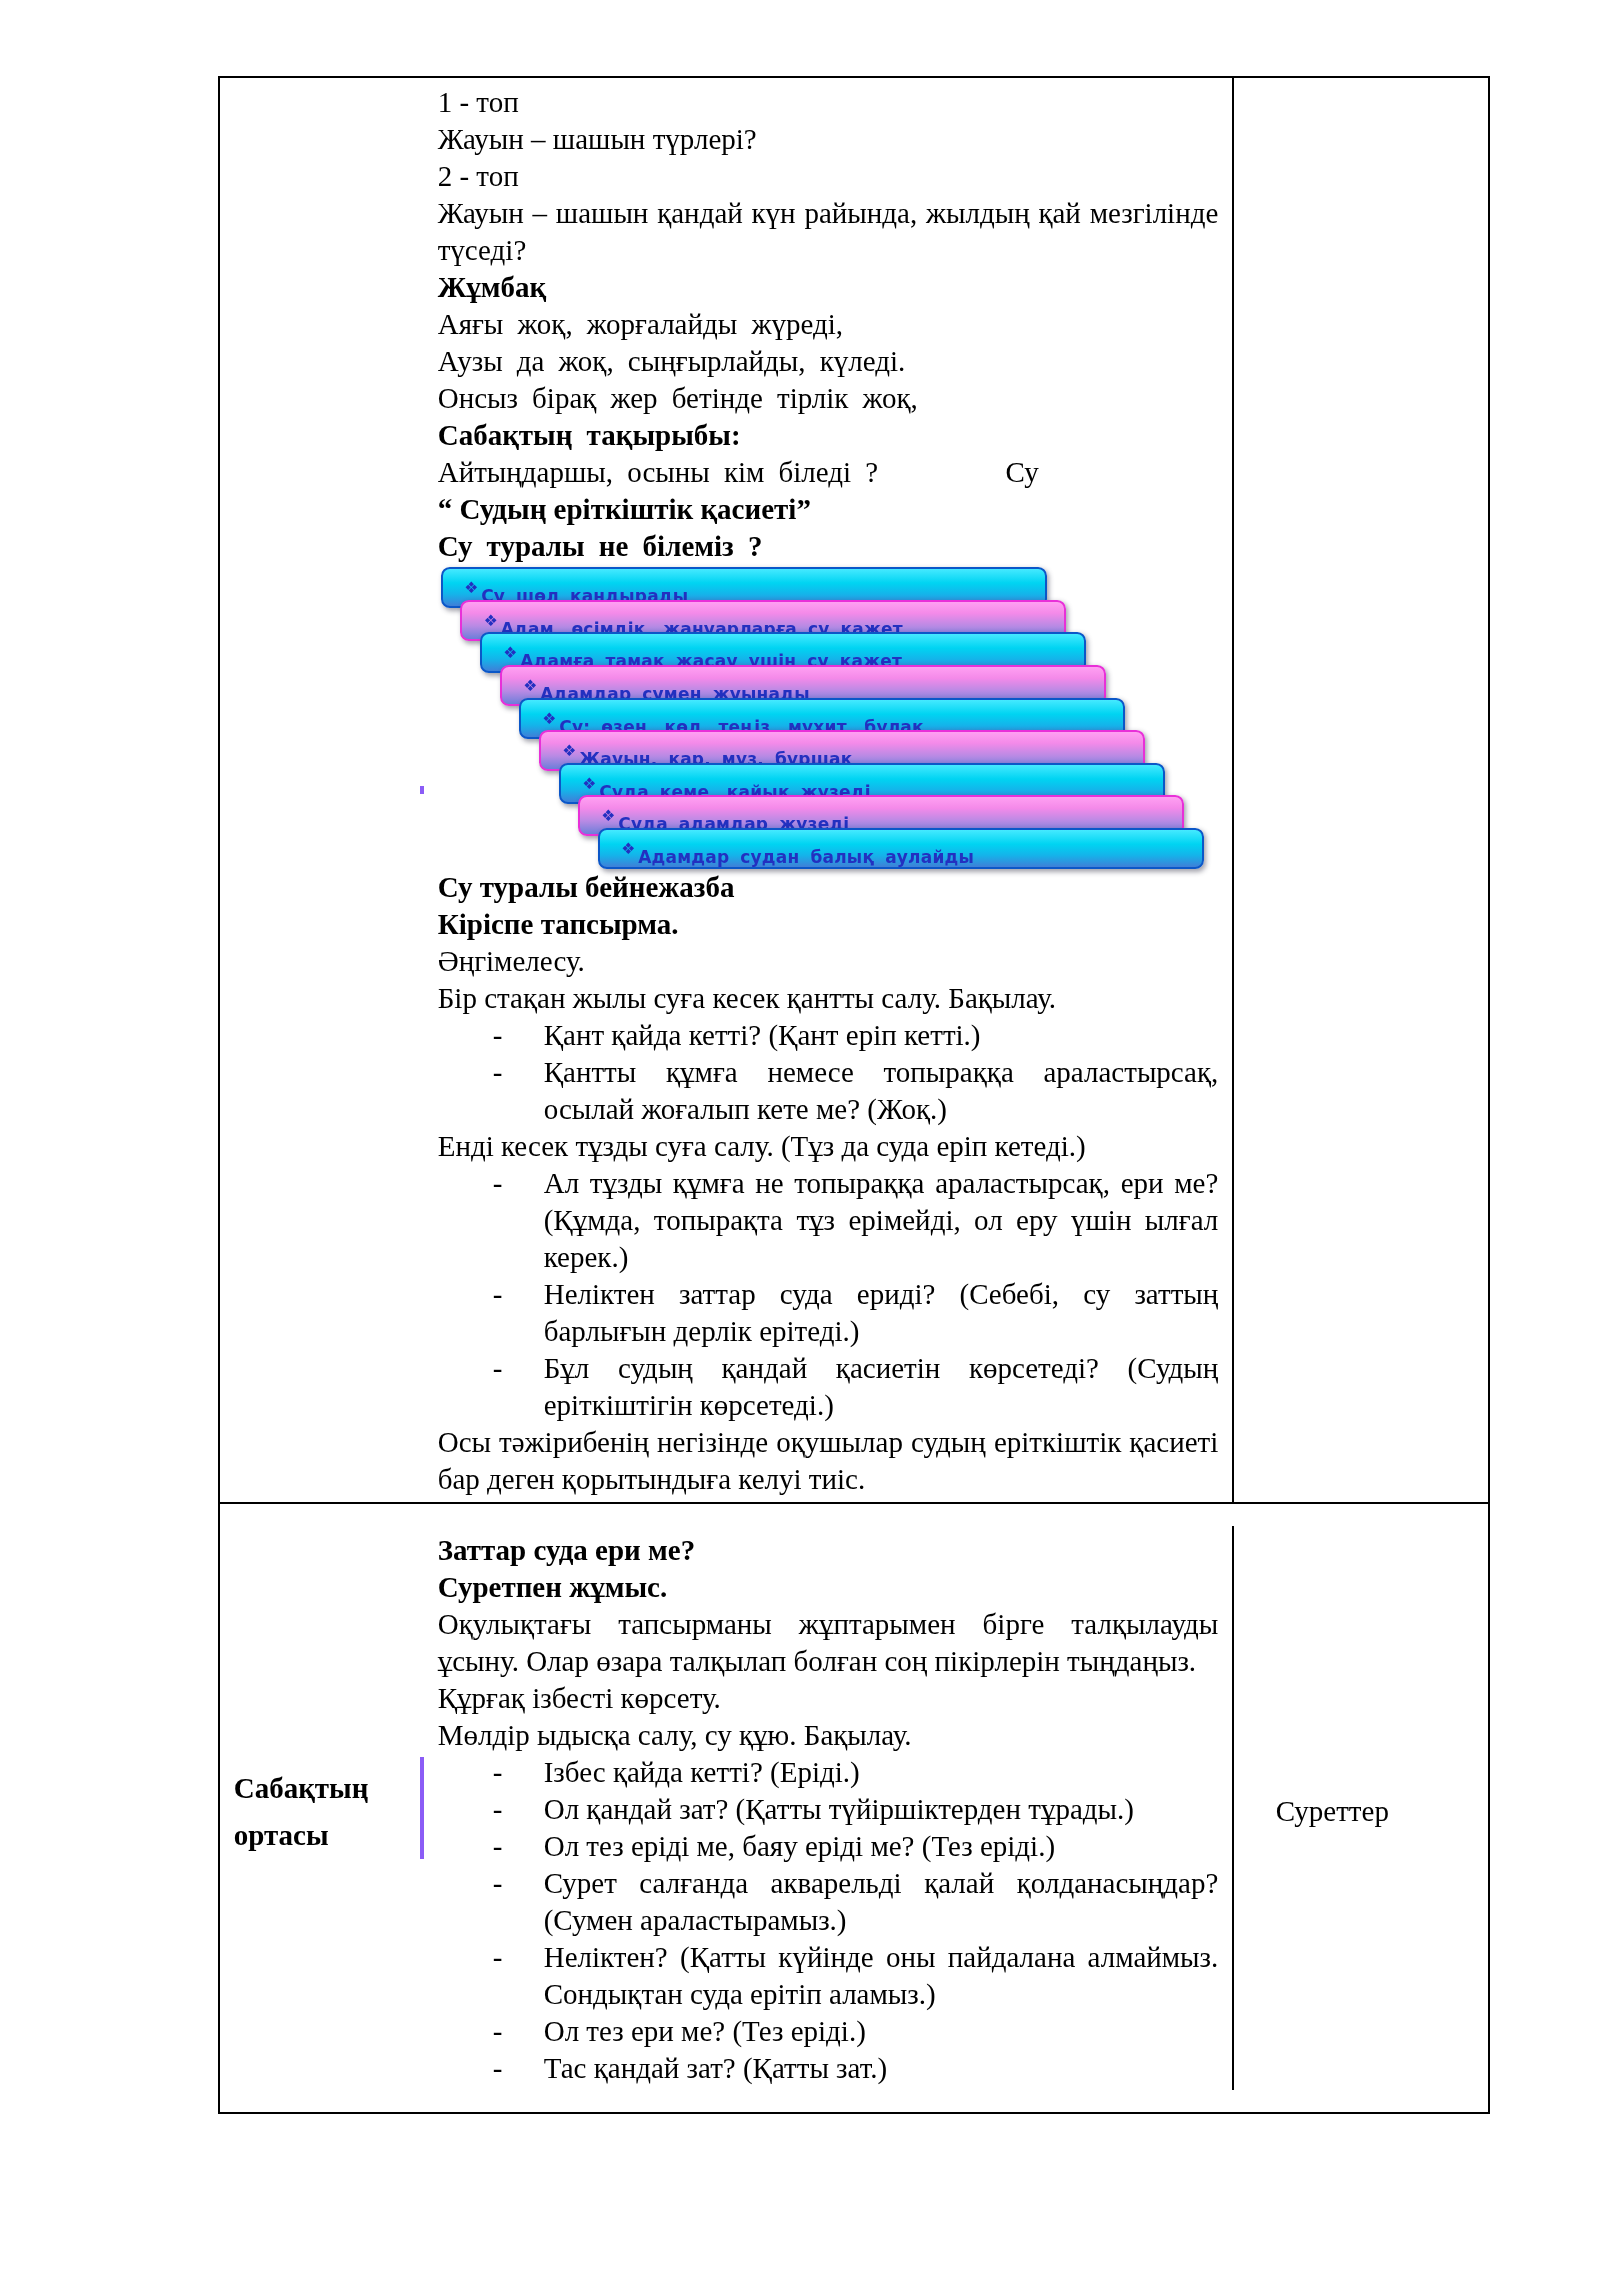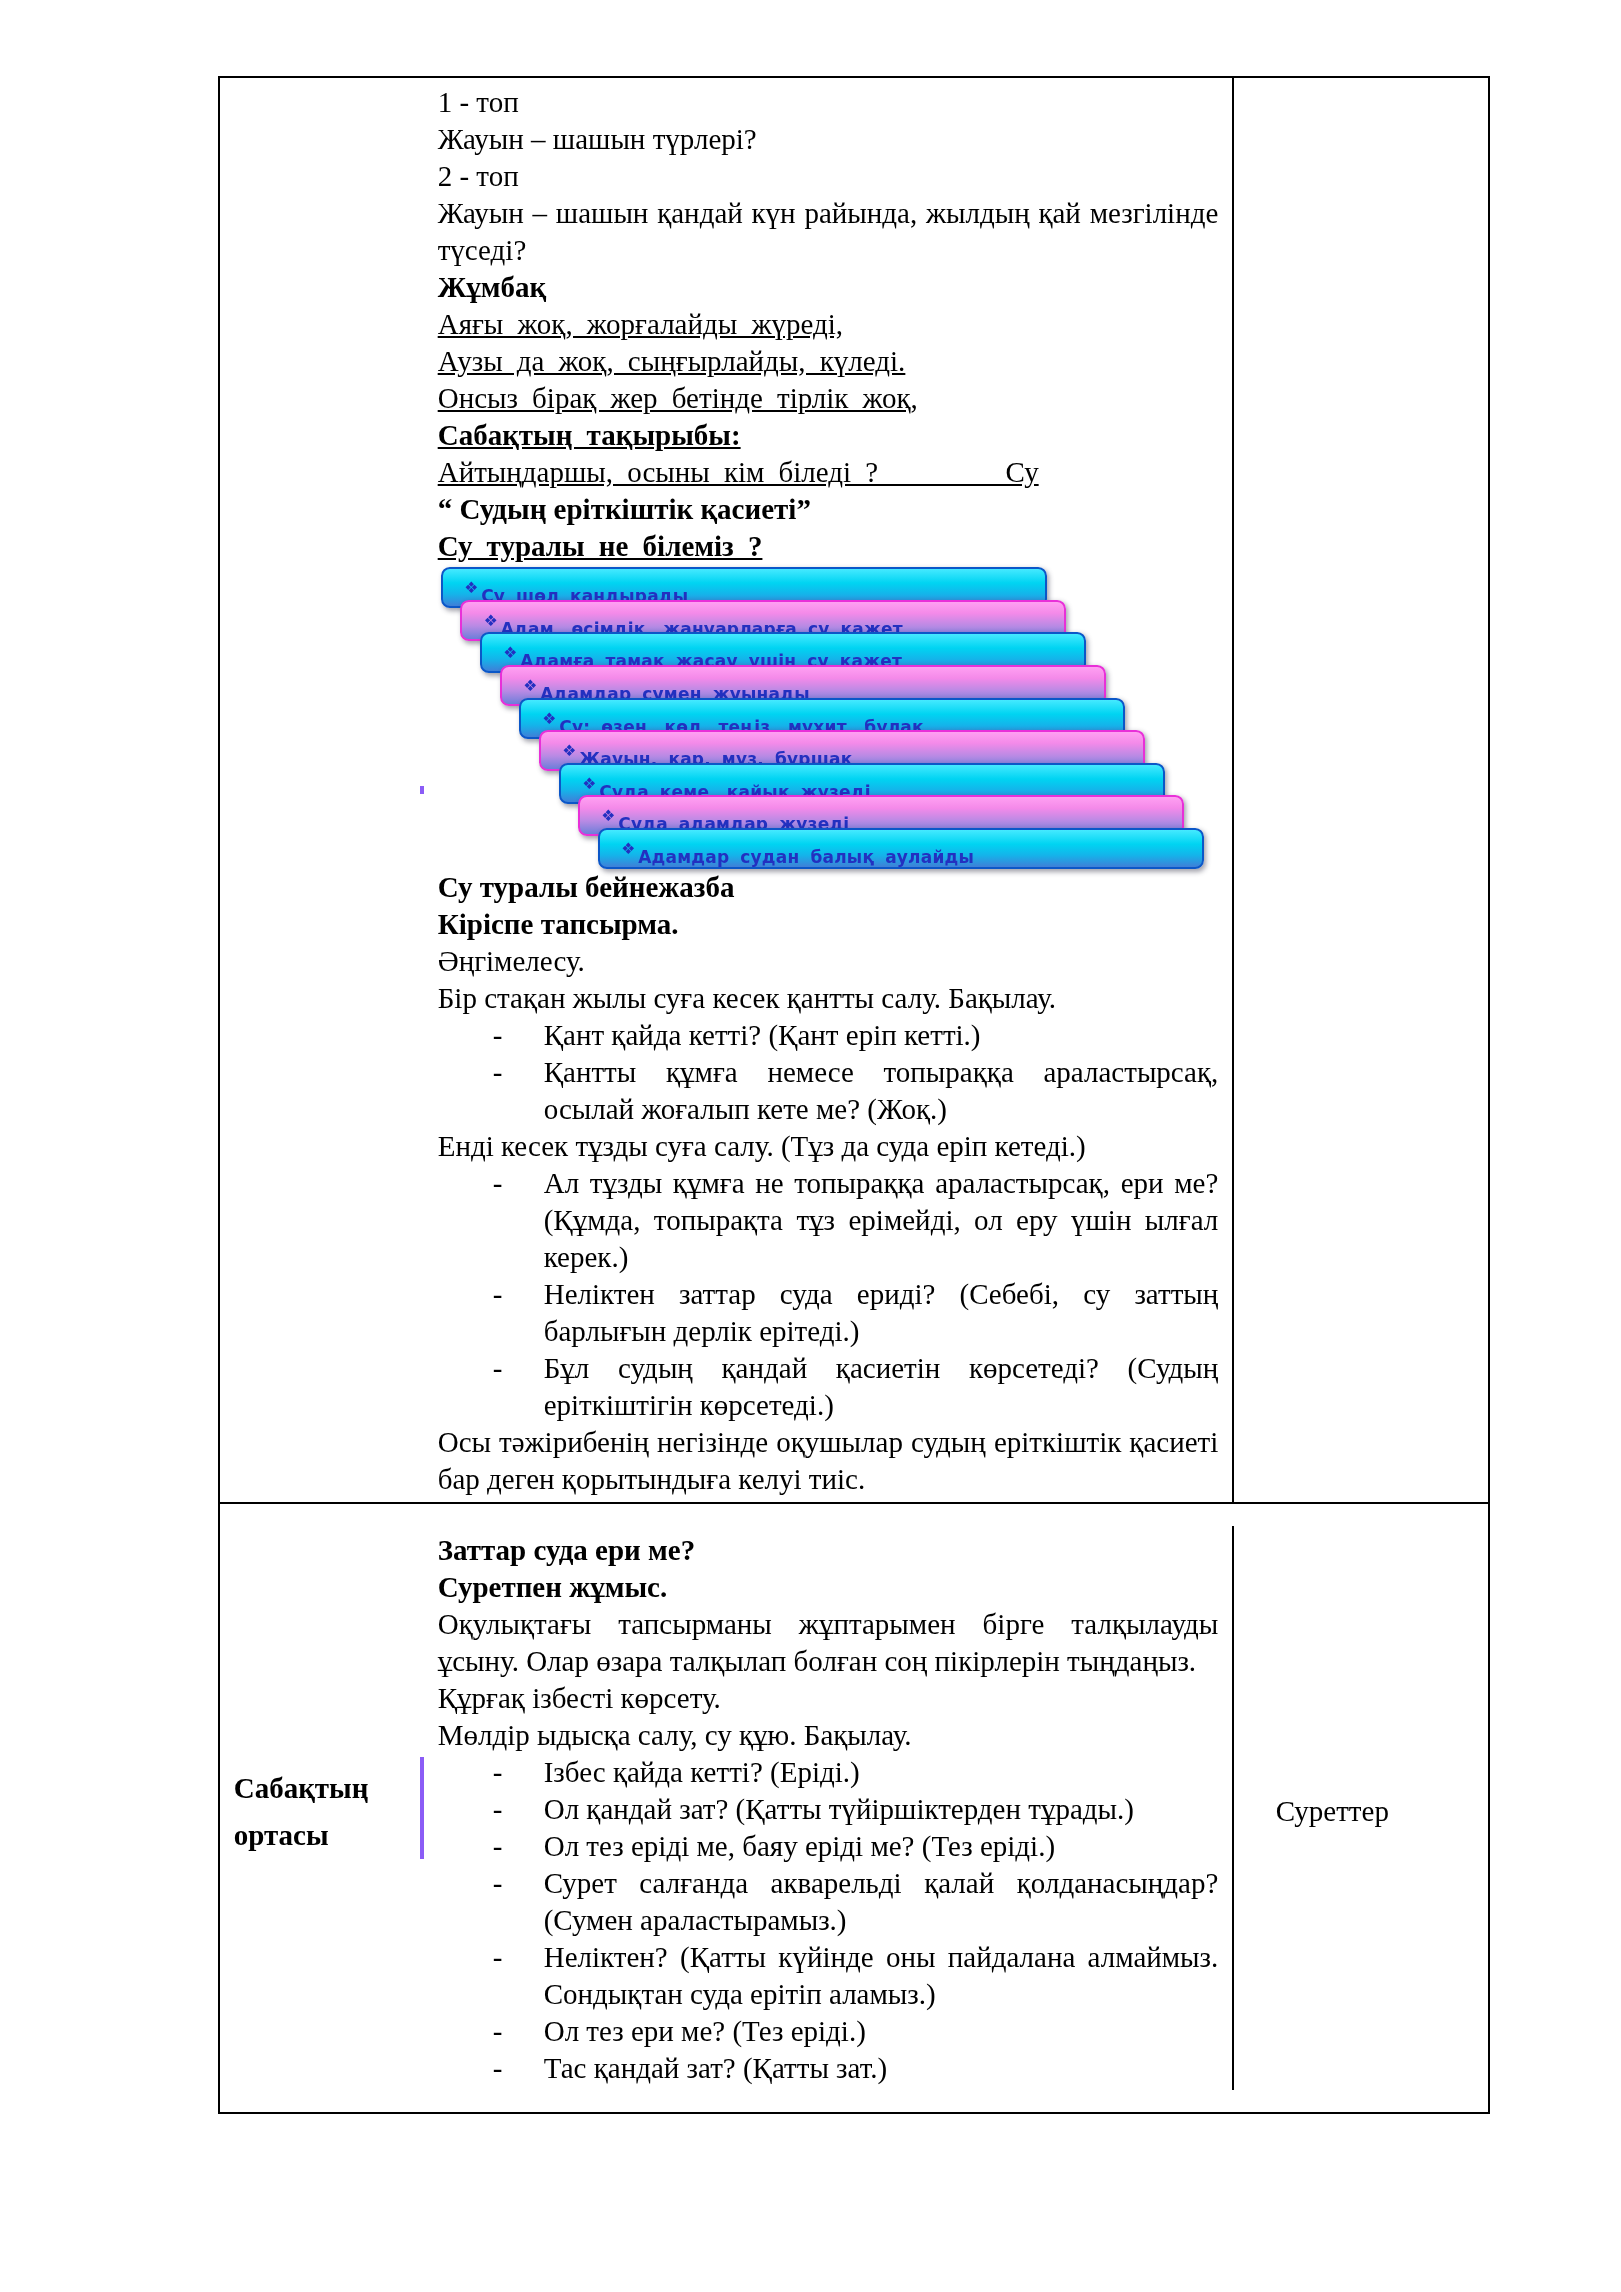--- a/index.html
+++ b/index.html
@@ -22,21 +22,21 @@
   .trow.r1 { min-height: 1426px; border-bottom: 2px solid #000; }
   .trow.r2 { min-height: 608px; }
   .cell { overflow: hidden; }
   .c1 { width: 204px; flex: none; border-right: 4px solid #8b5cf6; padding: 7.8px 9.8px 0 13.7px; }
   .c2 { width: 810px; flex: none; border-right: 2px solid #000; padding: 5.9px 13.7px 3.9px 13.7px; }
   .c3 { flex: 1; padding: 7.8px 7.8px 0 13.7px; margin-left: 28px; }
 
   .para, .dash-row { font-size: 29px; line-height: 37px; text-align: left; }
   .para.bold { font-weight: bold; }
   .para.justify { text-align: justify; }
-  .para.wide { word-spacing: 6.9px; text-decoration: underline; }
+  .para.wide { word-spacing: 6.9px; }
   .dash-row { display: flex; padding-left: 55px; }
   .dash-marker { width: 51px; flex: none; }
   .dash-text { flex: 1; text-align: justify; }
 
   .stage-label { font-weight: bold; font-size: 29px; line-height: 47px; }
   .resources-label { font-size: 29px; line-height: 39px; }
 
   .diagram { position: relative; height: 302px; margin: 2px 0 0 0; }
   .banner {
     position: absolute;

